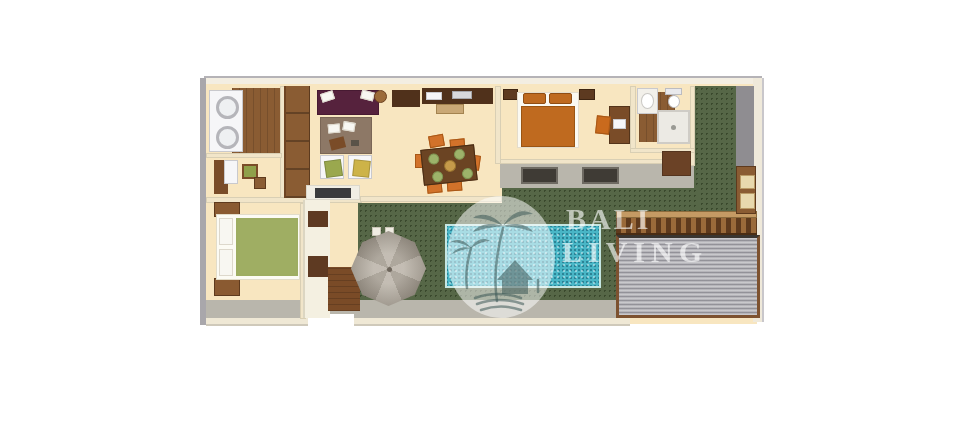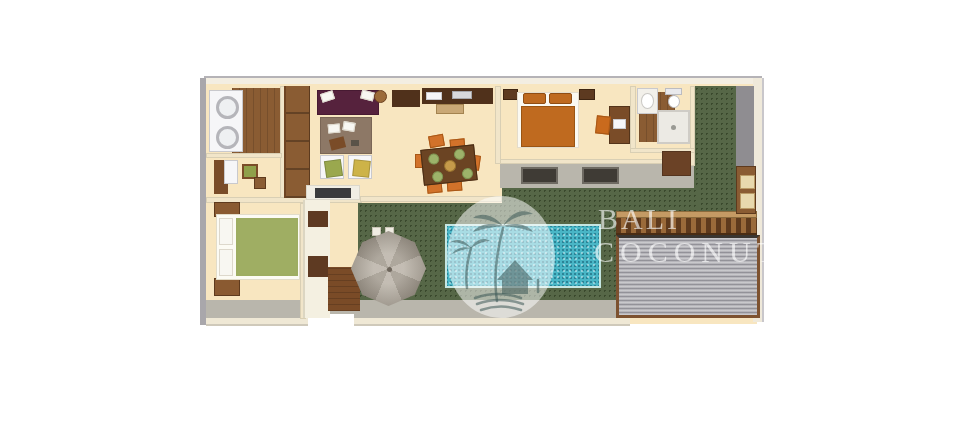--- a/index.html
+++ b/index.html
@@ -47,21 +47,21 @@
   .pergola-rafters{background-image:repeating-linear-gradient(90deg,#5e3a1d 0 5px,#9a6a3a 5px 10px);
                    border-bottom:2px solid #4a2d14;}
   .carport{border:3px solid #7d5230;border-top:3px solid #3a3631;
      background-image:repeating-linear-gradient(180deg, rgba(255,255,255,0.50) 0 1px, transparent 1px 4px),
                       repeating-linear-gradient(180deg, rgba(55,55,66,0.28) 2px 3px, transparent 3px 4px);}
   .bench{background:#8a5c33;border:1px solid #5e3a1d;}
   .bench-slat{position:absolute;background:#e8d9ae;border:1px solid #b99a66;}
   
   #wm-logo{border-radius:50%;background:rgba(255,255,255,0.52);z-index:50;}
   #wm-text{z-index:51;font-size:30px;line-height:33px;letter-spacing:6px;
-           font-weight:400;white-space:nowrap;margin-left:32px;}
+           font-weight:700;white-space:nowrap;}
   #wm-text .l1{letter-spacing:3px;margin-left:4px;}
   #wm-text .l3{margin-left:22px;}
 </style>
 </head>
 <body>
 
 <div id="stage">
 
   <div class="abs wall-top" style="left:204px;top:76px;width:558px;height:10px"></div>
   <div class="abs wall-left" style="left:200px;top:78px;width:6px;height:247px"></div>
@@ -217,16 +217,16 @@
         <line x1="91" y1="84" x2="91" y2="96"></line>
         <path d="M28,102 Q50,94 74,102"></path>
         <path d="M30,108 Q52,100 76,108"></path>
         <path d="M34,114 Q54,107 74,114"></path>
       </g>
     </svg>
   </div>
 
   <div class="abs" id="wm-text" style="left: 562px; top: 202px; color: rgba(255, 255, 255, 0.62);">
     <div class="l1">BALI</div>
-    <div class="l2">COCONUT</div>
+    <div class="l2">LIVING</div>
   </div>
 
 </div>
 
 </body></html>

